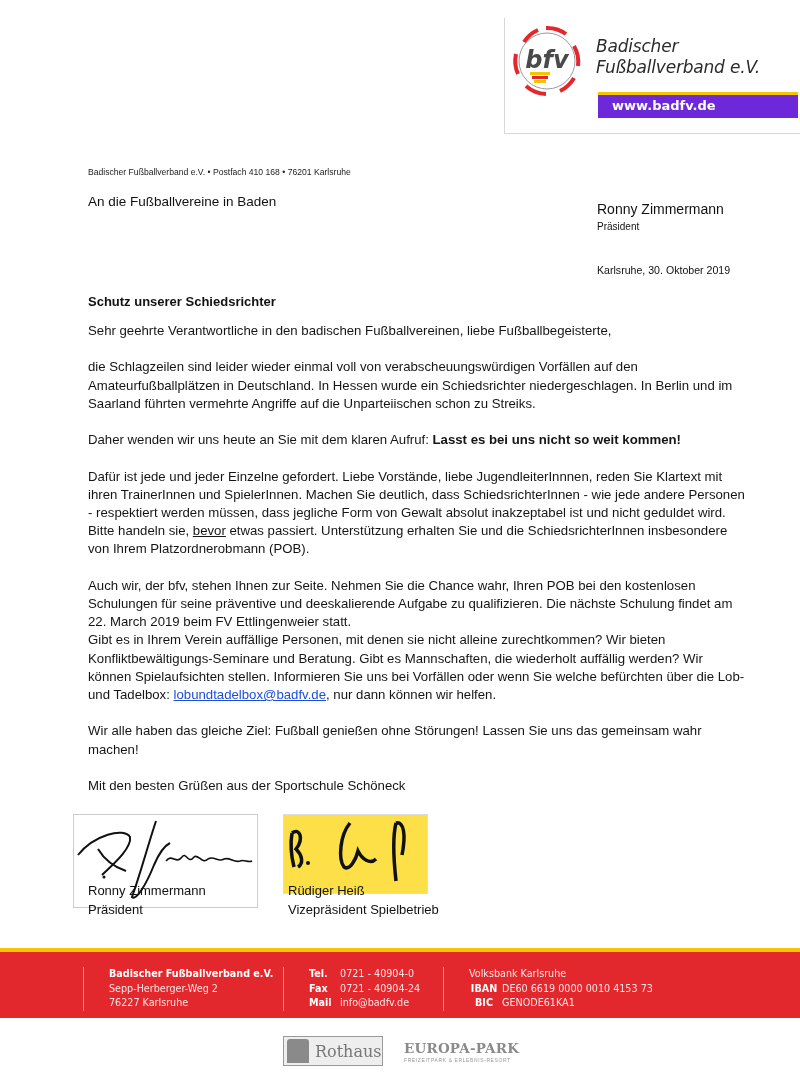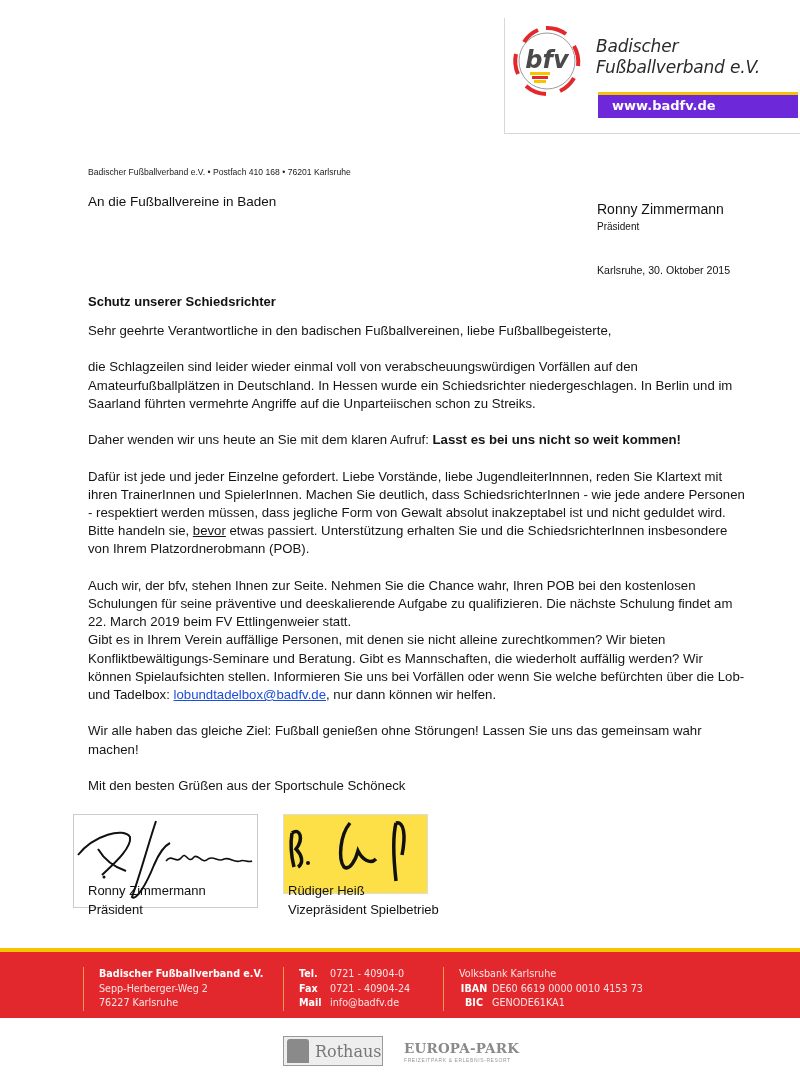--- a/index.html
+++ b/index.html
@@ -37,21 +37,21 @@
   
   .sig1-box { position: absolute; left: 73px; top: 814px; width: 183px; height: 92px; border: 1px solid #ccc; background: #fff; }
   .sig2-box { position: absolute; left: 283px; top: 814px; width: 143px; height: 78px; border: 1px solid #ddd; background: #fde047; }
   .sig svg { position: absolute; left: 0; top: 0; }
   .sig-name { position: absolute; font-size: 13px; color: #111; white-space: nowrap; }
 
   
   .footer-bar { position: absolute; left: 0; top: 948px; width: 800px; height: 70px; background: #e3282d;
                 border-top: 4px solid #f6c400; box-sizing: border-box; }
   .fcol { position: absolute; top: 15px; font-family: "DejaVu Sans", sans-serif; font-size: 9.6px; line-height: 14.5px;
-          color: #fde3e3; padding-left: 15px; border-left: 1px solid #f39b4a; white-space: nowrap; }
+          color: #fde3e3; padding-left: 25px; border-left: 1px solid #f39b4a; white-space: nowrap; }
   .fcol b { color: #fff; font-weight: bold; }
   .fcol .lbl { color: #fff; font-weight: bold; display: inline-block; }
   .c1 { left: 83px; }
   .c2 { left: 283px; }
   .c2 .lbl { width: 28px; }
   .c3 { left: 443px; }
   .c3 .lbl { width: 30px; text-align: center; }
 
   
   .sponsor-rothaus { position: absolute; left: 283px; top: 1036px; width: 98px; height: 28px;
@@ -84,21 +84,21 @@
   <div>Fußballverband e.V.</div>
 </div>
 <div class="web-bar">
   <span>www.badfv.de</span>
 </div>
 
 <div class="sender-line">Badischer Fußballverband e.V. • Postfach 410 168 • 76201 Karlsruhe</div>
 <div class="recipient">An die Fußballvereine in Baden</div>
 <div class="from-name">Ronny Zimmermann</div>
 <div class="from-role">Präsident</div>
-<div class="date-line">Karlsruhe, 30. Oktober 2015</div>
+<div class="date-line">Karlsruhe, 30. Oktober 2019</div>
 
 <div class="subject">Schutz unserer Schiedsrichter</div>
 <div class="body">
   <p>Sehr geehrte Verantwortliche in den badischen Fußballvereinen, liebe Fußballbegeisterte,</p>
   <p>die Schlagzeilen sind leider wieder einmal voll von verabscheuungswürdigen Vorfällen auf den Amateurfußballplätzen in Deutschland. In Hessen wurde ein Schiedsrichter niedergeschlagen. In Berlin und im Saarland führten vermehrte Angriffe auf die Unparteiischen schon zu Streiks.</p>
   <p><span>Daher wenden wir uns heute an Sie mit dem klaren Aufruf: </span><b>Lasst es bei uns nicht so weit kommen!</b></p>
   <p><span>Dafür ist jede und jeder Einzelne gefordert. Liebe Vorstände, liebe JugendleiterInnnen, reden Sie Klartext mit ihren TrainerInnen und SpielerInnen. Machen Sie deutlich, dass SchiedsrichterInnen - wie jede andere Personen - respektiert werden müssen, dass jegliche Form von Gewalt absolut inakzeptabel ist und nicht geduldet wird. Bitte handeln sie, </span><u>bevor</u><span> etwas passiert. Unterstützung erhalten Sie und die SchiedsrichterInnen insbesondere von Ihrem Platzordnerobmann (POB).</span></p>
   <p class="tight">Auch wir, der bfv, stehen Ihnen zur Seite. Nehmen Sie die Chance wahr, Ihren POB bei den kostenlosen Schulungen für seine präventive und deeskalierende Aufgabe zu qualifizieren. Die nächste Schulung findet am 22. March 2019 beim FV Ettlingenweier statt.</p>
   <p><span>Gibt es in Ihrem Verein auffällige Personen, mit denen sie nicht alleine zurechtkommen? Wir bieten Konfliktbewältigungs-Seminare und Beratung. Gibt es Mannschaften, die wiederholt auffällig werden? Wir können Spielaufsichten stellen. Informieren Sie uns bei Vorfällen oder wenn Sie welche befürchten über die Lob- und Tadelbox: </span><a>lobundtadelbox@badfv.de</a><span>, nur dann können wir helfen.</span></p>
   <p>Wir alle haben das gleiche Ziel: Fußball genießen ohne Störungen! Lassen Sie uns das gemeinsam wahr machen!</p>

